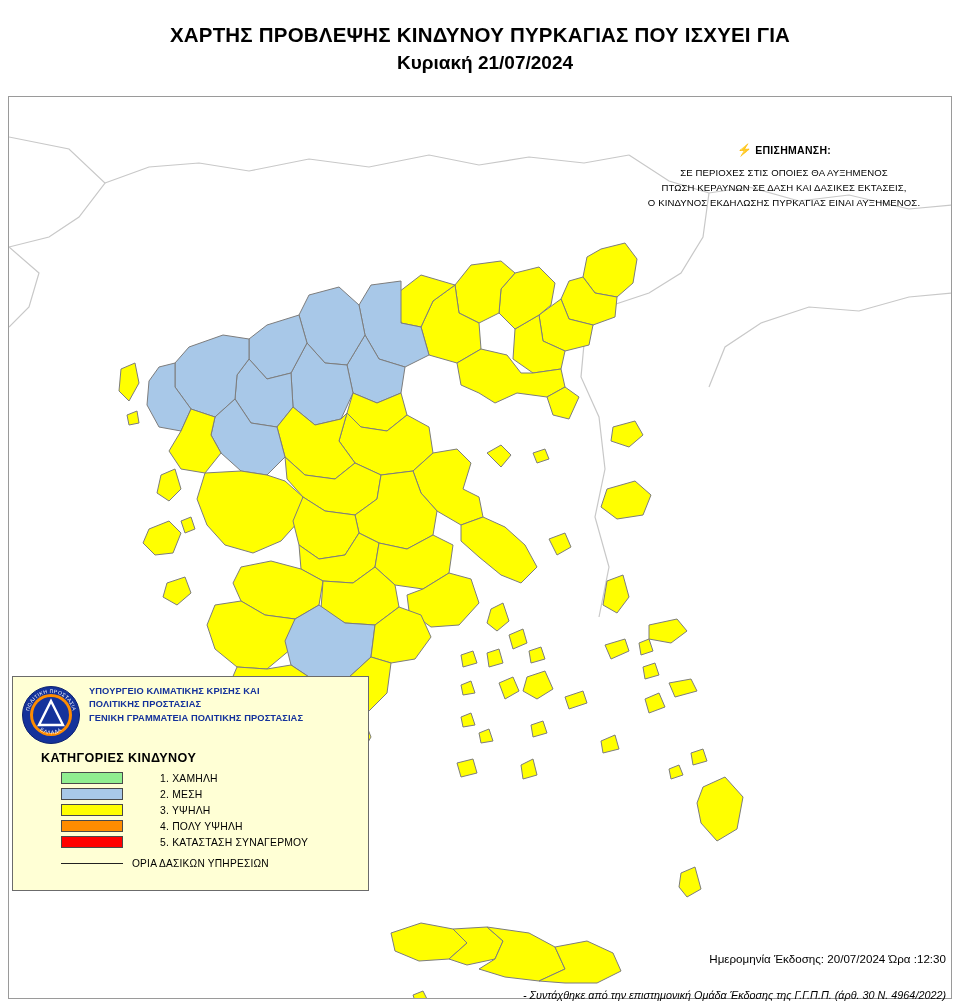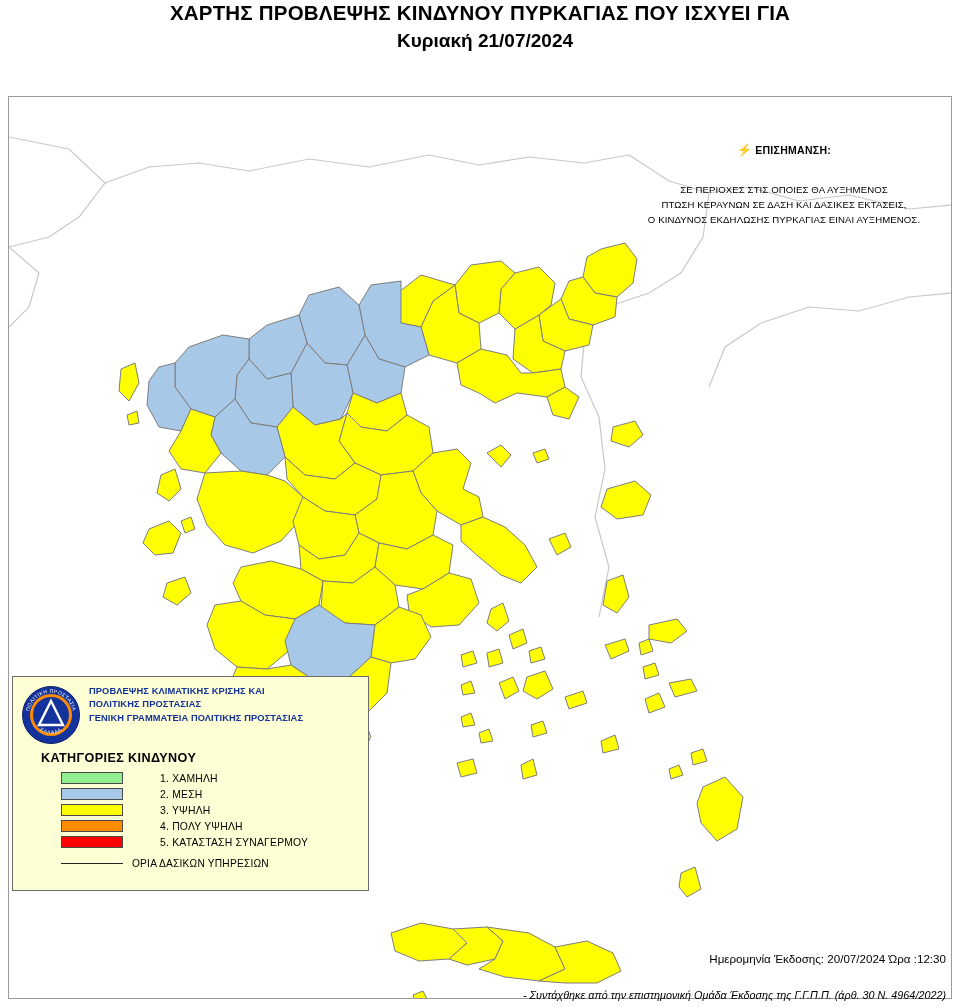--- a/index.html
+++ b/index.html
@@ -13,20 +13,21 @@
     width: 960px;
     height: 1007px;
     font-family: "Liberation Sans", sans-serif;
     color: #000000;
     overflow: hidden;
     position: relative;
   }
 
   
   #header {
+    padding-top: 22px;
     text-align: center;
   }
   #header .line1 {
     font-size: 20.5px;
     font-weight: bold;
     letter-spacing: 0.2px;
     line-height: 1.25;
   }
   #header .line2 {
     font-size: 19px;
@@ -61,21 +62,21 @@
     position: absolute;
     left: 628px;
     top: 142px;
     width: 310px;
     text-align: center;
   }
   #note .note-head {
     font-size: 10.5px;
     font-weight: bold;
     letter-spacing: 0.3px;
-    margin-bottom: 26px;
+    margin-bottom: 9px;
   }
   #note .bolt {
     font-size: 12px;
     font-weight: bold;
     margin-right: 3px;
   }
   #note .note-body {
     font-size: 9.6px;
     line-height: 1.55;
     letter-spacing: 0.1px;
@@ -334,21 +335,21 @@
         <path id="arcBot" d="M13,37 A18,18 0 0,0 47,37" fill="none"></path>
         <text font-size="5.1" font-family="Liberation Sans, sans-serif" fill="#ffffff" letter-spacing="0.4">
           <textPath href="#arcTop" startOffset="50%" text-anchor="middle">ΠΟΛΙΤΙΚΗ ΠΡΟΣΤΑΣΙΑ</textPath>
         </text>
         <text font-size="5.1" font-family="Liberation Sans, sans-serif" fill="#ffffff" letter-spacing="0.6">
           <textPath href="#arcBot" startOffset="50%" text-anchor="middle">ΕΛΛΑΔΑ</textPath>
         </text>
       </svg>
     </div>
     <div id="ministry">
-      <div>ΠΡΟΒΛΕΨΗΣ  ΚΛΙΜΑΤΙΚΗΣ ΚΡΙΣΗΣ ΚΑΙ</div>
+      <div>ΥΠΟΥΡΓΕΙΟ  ΚΛΙΜΑΤΙΚΗΣ ΚΡΙΣΗΣ ΚΑΙ</div>
       <div>ΠΟΛΙΤΙΚΗΣ ΠΡΟΣΤΑΣΙΑΣ</div>
       <div>ΓΕΝΙΚΗ ΓΡΑΜΜΑΤΕΙΑ ΠΟΛΙΤΙΚΗΣ ΠΡΟΣΤΑΣΙΑΣ</div>
     </div>
   </div>
 
   <div id="legend-title">ΚΑΤΗΓΟΡΙΕΣ ΚΙΝΔΥΝΟΥ</div>
 
   <div id="legend-rows">
     <div class="legend-row">
       <span class="legend-swatch" style="background:#90ee90"></span>

